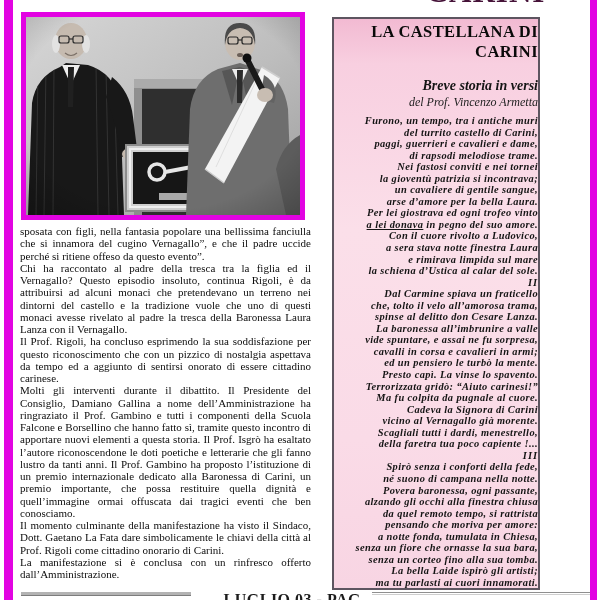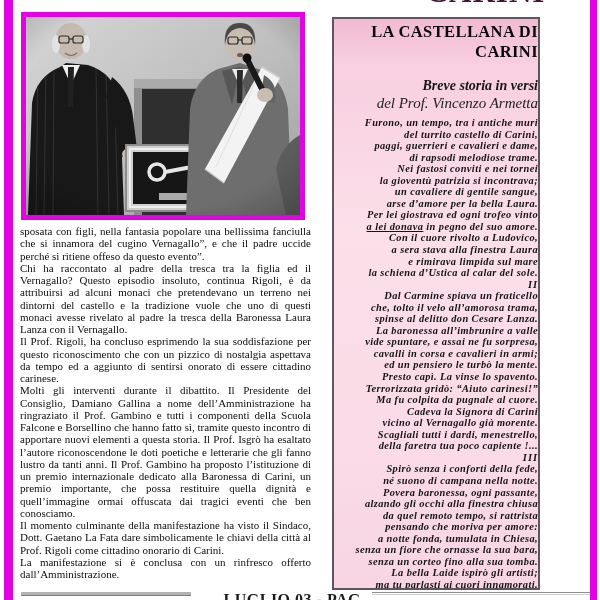--- a/index.html
+++ b/index.html
@@ -21,21 +21,21 @@
 
   .article{position:absolute;left:20px;top:225px;width:291px;height:357px;
     font-size:11px;line-height:12.25px;text-align:justify;color:#0d0d0d;}
   .article p{margin:0;}
 
   .poem-panel{position:absolute;left:332px;top:17px;width:208px;height:573px;box-sizing:border-box;
     border:2px solid #5d5560;text-align:right;overflow:hidden;
     background:linear-gradient(180deg,#f2bad2 0px,#f8cfe0 45px,#fbdfe9 210px,#fadbe7 420px,#f8d5e3 100%);}
   .poem-title{font-weight:bold;font-size:16.5px;letter-spacing:.4px;margin-top:3px;color:#0a0a0a;}
   .poem-subtitle{font-weight:bold;font-style:italic;font-size:14px;margin-top:16px;color:#151515;}
-  .poem-author{font-style:italic;font-size:15px;margin-top:1px;color:#222;}
+  .poem-author{font-style:italic;font-size:12px;margin-top:1px;color:#222;}
   .poem-body{margin-top:5px;}
   .poem-line{font-weight:bold;font-style:italic;font-size:10.4px;line-height:11.55px;
     letter-spacing:.4px;color:#141414;white-space:nowrap;}
   .poem-line u{text-underline-offset:1px;margin-top:36px;}
   .poem-numeral{letter-spacing:1px;}
 
   .footer-rule-left{position:absolute;left:21px;top:592px;width:170px;height:3px;
     background:#b3b3b3;border-bottom:1px solid #7d7d7d;}
   .footer-text{position:absolute;left:222px;top:591px;width:145px;height:9px;overflow:hidden;
     font-weight:bold;font-size:16px;letter-spacing:.5px;color:#1c1c1c;text-align:center;}
@@ -159,21 +159,21 @@
       <div class="poem-line">del turrito castello di Carini,</div>
       <div class="poem-line">paggi, guerrieri e cavalieri e dame,</div>
       <div class="poem-line">di rapsodi melodiose trame.</div>
       <div class="poem-line">Nei fastosi conviti e nei tornei</div>
       <div class="poem-line">la gioventù patrizia si incontrava;</div>
       <div class="poem-line">un cavaliere di gentile sangue,</div>
       <div class="poem-line">arse d’amore per la bella Laura.</div>
       <div class="poem-line">Per lei giostrava ed ogni trofeo vinto</div>
       <div class="poem-line"><u>a lei donava</u> in pegno del suo amore.</div>
       <div class="poem-line">Con il cuore rivolto a Ludovico,</div>
-      <div class="poem-line">a sera stava alla finestra Laura</div>
+      <div class="poem-line">a sera stava notte finestra Laura</div>
       <div class="poem-line">e rimirava limpida sul mare</div>
       <div class="poem-line">la schiena d’Ustica al calar del sole.</div>
       <div class="poem-line poem-numeral">II</div>
       <div class="poem-line">Dal Carmine spiava un fraticello</div>
       <div class="poem-line">che, tolto il velo all’amorosa trama,</div>
       <div class="poem-line">spinse al delitto don Cesare Lanza.</div>
       <div class="poem-line">La baronessa all’imbrunire a valle</div>
       <div class="poem-line">vide spuntare, e assai ne fu sorpresa,</div>
       <div class="poem-line">cavalli in corsa e cavalieri in armi;</div>
       <div class="poem-line">ed un pensiero le turbò la mente.</div>

